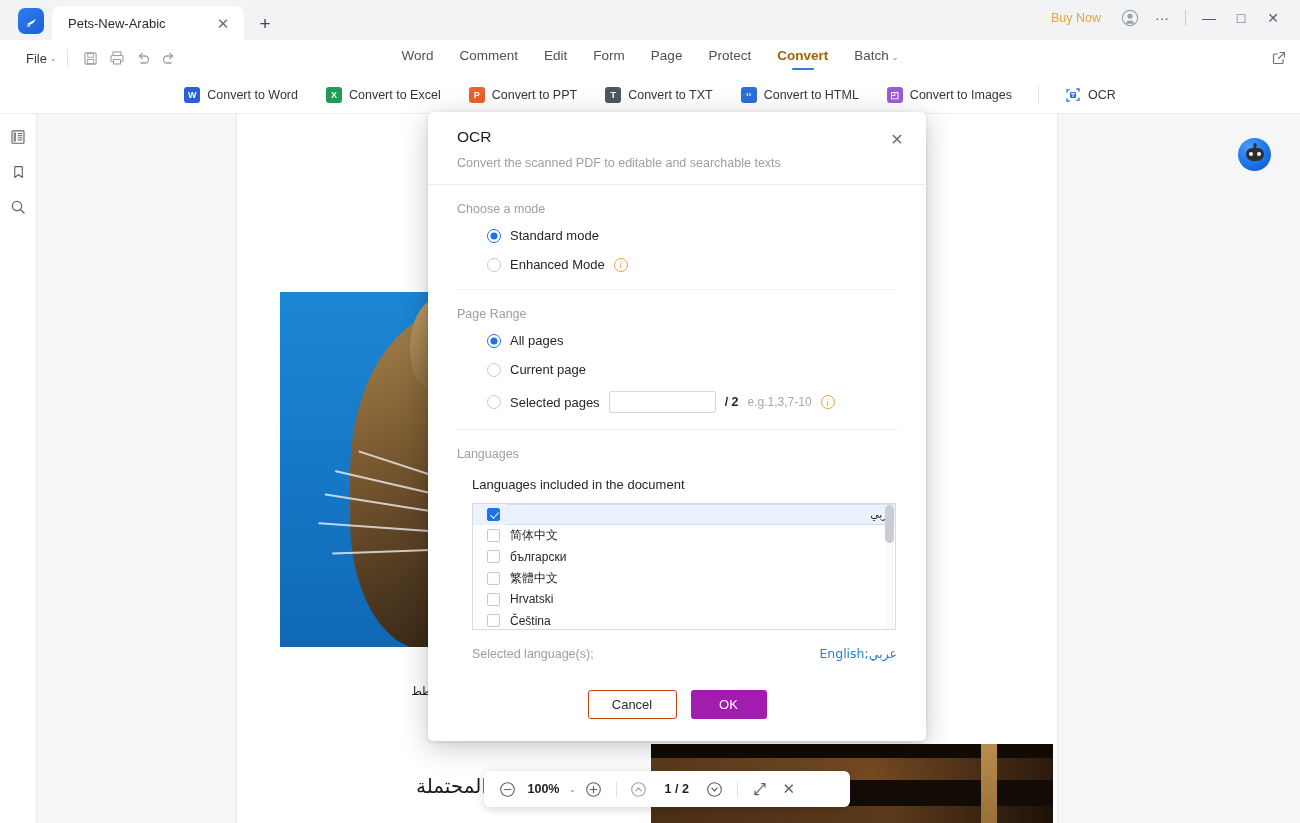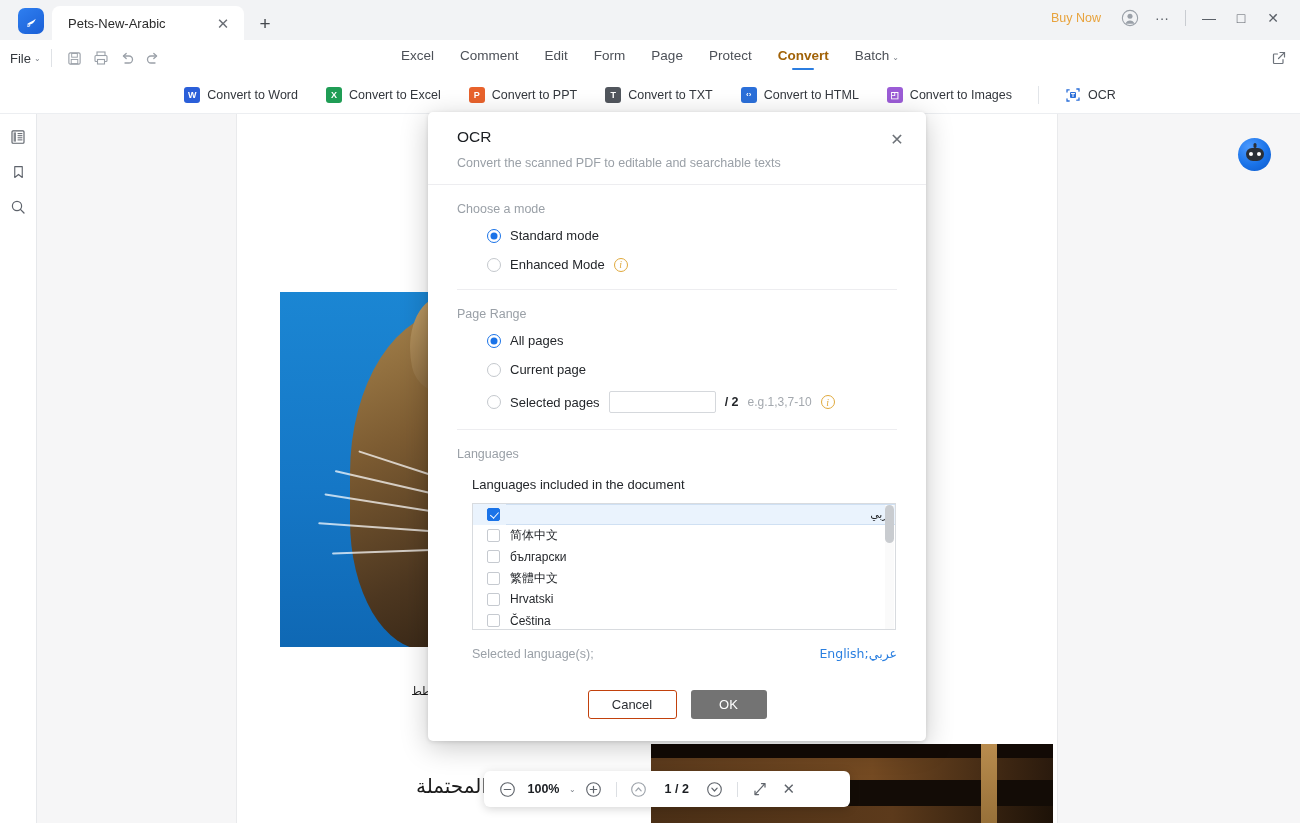--- a/index.html
+++ b/index.html
@@ -56,21 +56,21 @@
   }
   .tb-sep { width: 1px; height: 16px; background: #c9ccd1; margin: 0 6px; }
 
   
   .menubar {
     position: absolute; top: 40px; left: 0; width: 1300px; height: 36px;
     background: #ffffff;
     display: flex; align-items: center;
   }
   .file-menu {
-    font-size: 13px; color: #33373d; padding-left: 10px;
+    font-size: 13px; color: #33373d; padding-left: 26px;
     display: flex; align-items: center; gap: 3px;
   }
   .caret { font-size: 8px; color: #7b8089; }
   .vsep { width: 1px; height: 18px; background: #dfe2e6; margin: 0 10px; }
   .qa-icon {
     width: 26px; height: 26px; display: flex; align-items: center; justify-content: center;
     color: #9aa0a8;
   }
   .tabs-center {
     position: absolute; left: 0; width: 1300px;
@@ -239,21 +239,21 @@
   .sel-langs-val {
     margin-left: auto; font-size: 12.5px; color: #2a7fe0; direction: rtl;
     font-family: "DejaVu Sans", sans-serif;
   }
   .dlg-foot { display: flex; justify-content: center; gap: 14px; padding: 17px 0 22px 0; }
   .btn {
     height: 29px; border-radius: 3px; font-size: 13px;
     display: flex; align-items: center; justify-content: center; padding: 0 14px;
   }
   .btn-cancel { width: 89px; border: 1px solid #c2410c; background: #fff; color: #2b2e33; }
-  .btn-ok { width: 76px; background: #737373; color: #fff; }
+  .btn-ok { width: 76px; background: #a21caf; color: #fff; }
 
   
   .pagebar {
     position: absolute; left: 484px; top: 771px; width: 366px; height: 36px;
     background: #fff; border-radius: 6px;
     box-shadow: 0 2px 10px rgba(0,0,0,.17);
     display: flex; align-items: center; padding: 0 12px; gap: 7px;
   }
   .pb-ico {
     width: 22px; height: 22px; display: flex; align-items: center; justify-content: center;
@@ -347,21 +347,21 @@
     </svg>
   </div>
   <div class="qa-icon">
     <svg width="16" height="16" viewBox="0 0 16 16" aria-hidden="true">
       <path d="M11 6H6a3.5 3.5 0 000 7h4" fill="none" stroke="#9aa0a8" stroke-width="1.3" stroke-linecap="round"></path>
       <path d="M8.8 3.4L11.6 6 8.8 8.6" fill="none" stroke="#9aa0a8" stroke-width="1.3" stroke-linecap="round" stroke-linejoin="round"></path>
     </svg>
   </div>
 
   <div class="tabs-center">
-    <span class="mtab">Excel</span>
+    <span class="mtab">Word</span>
     <span class="mtab">Comment</span>
     <span class="mtab">Edit</span>
     <span class="mtab">Form</span>
     <span class="mtab">Page</span>
     <span class="mtab">Protect</span>
     <span class="mtab active">Convert</span>
     <span class="mtab">
       <span>Batch</span><span class="caret">⌄</span>
     </span>
   </div>

